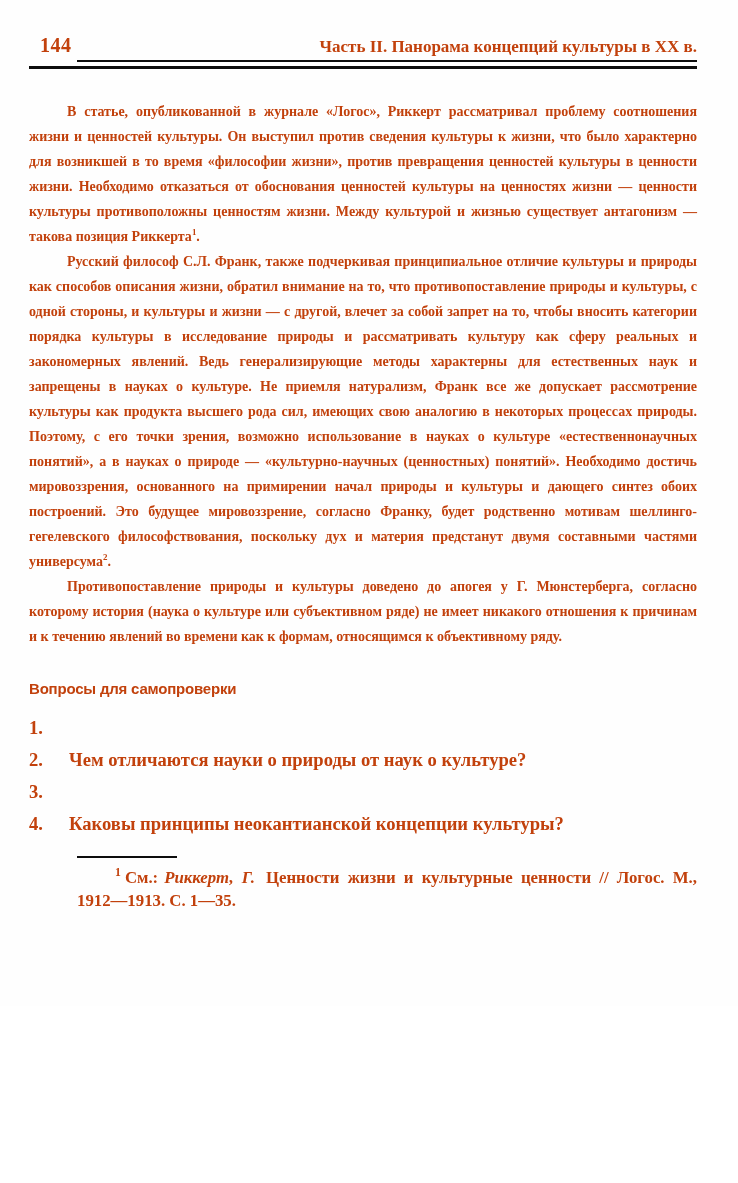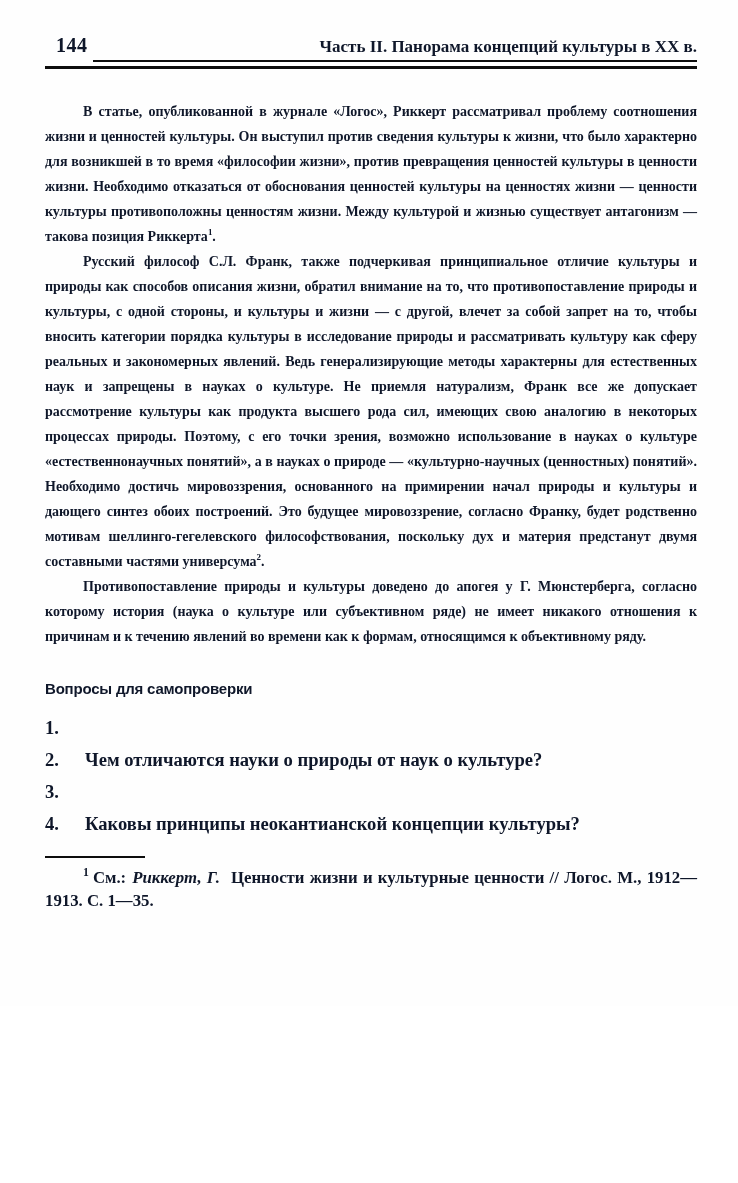--- a/index.html
+++ b/index.html
@@ -6,23 +6,23 @@
     margin: 0;
     padding: 0;
     background: #ffffff;
   }
   .page {
     position: relative;
     width: 738px;
     height: 1006px;
     box-sizing: border-box;
     background: #fefefe;
-    color: #0f172a;
+    color: #c2410c;
     font-family: "Liberation Serif", serif;
-    padding: 34px 41px 0 45px;
+    padding: 34px 41px 0 29px;
     overflow: hidden;
   }
   
   .running-header {
     position: relative;
     height: 24px;
   }
   .page-number {
     position: absolute;
     left: 11px;
@@ -87,20 +87,21 @@
     font-weight: bold;
     margin-bottom: 9px;
   }
   .question-number {
     flex: none;
     width: 40px;
   }
   
   .footnotes-section {
     margin-top: 21px;
+    margin-left: 48px;
   }
   .footnote-divider {
     width: 100px;
     height: 2px;
     background: #0d0d0d;
     margin-bottom: 8px;
   }
   .footnote {
     margin: 0;
     font-size: 16.8px;

